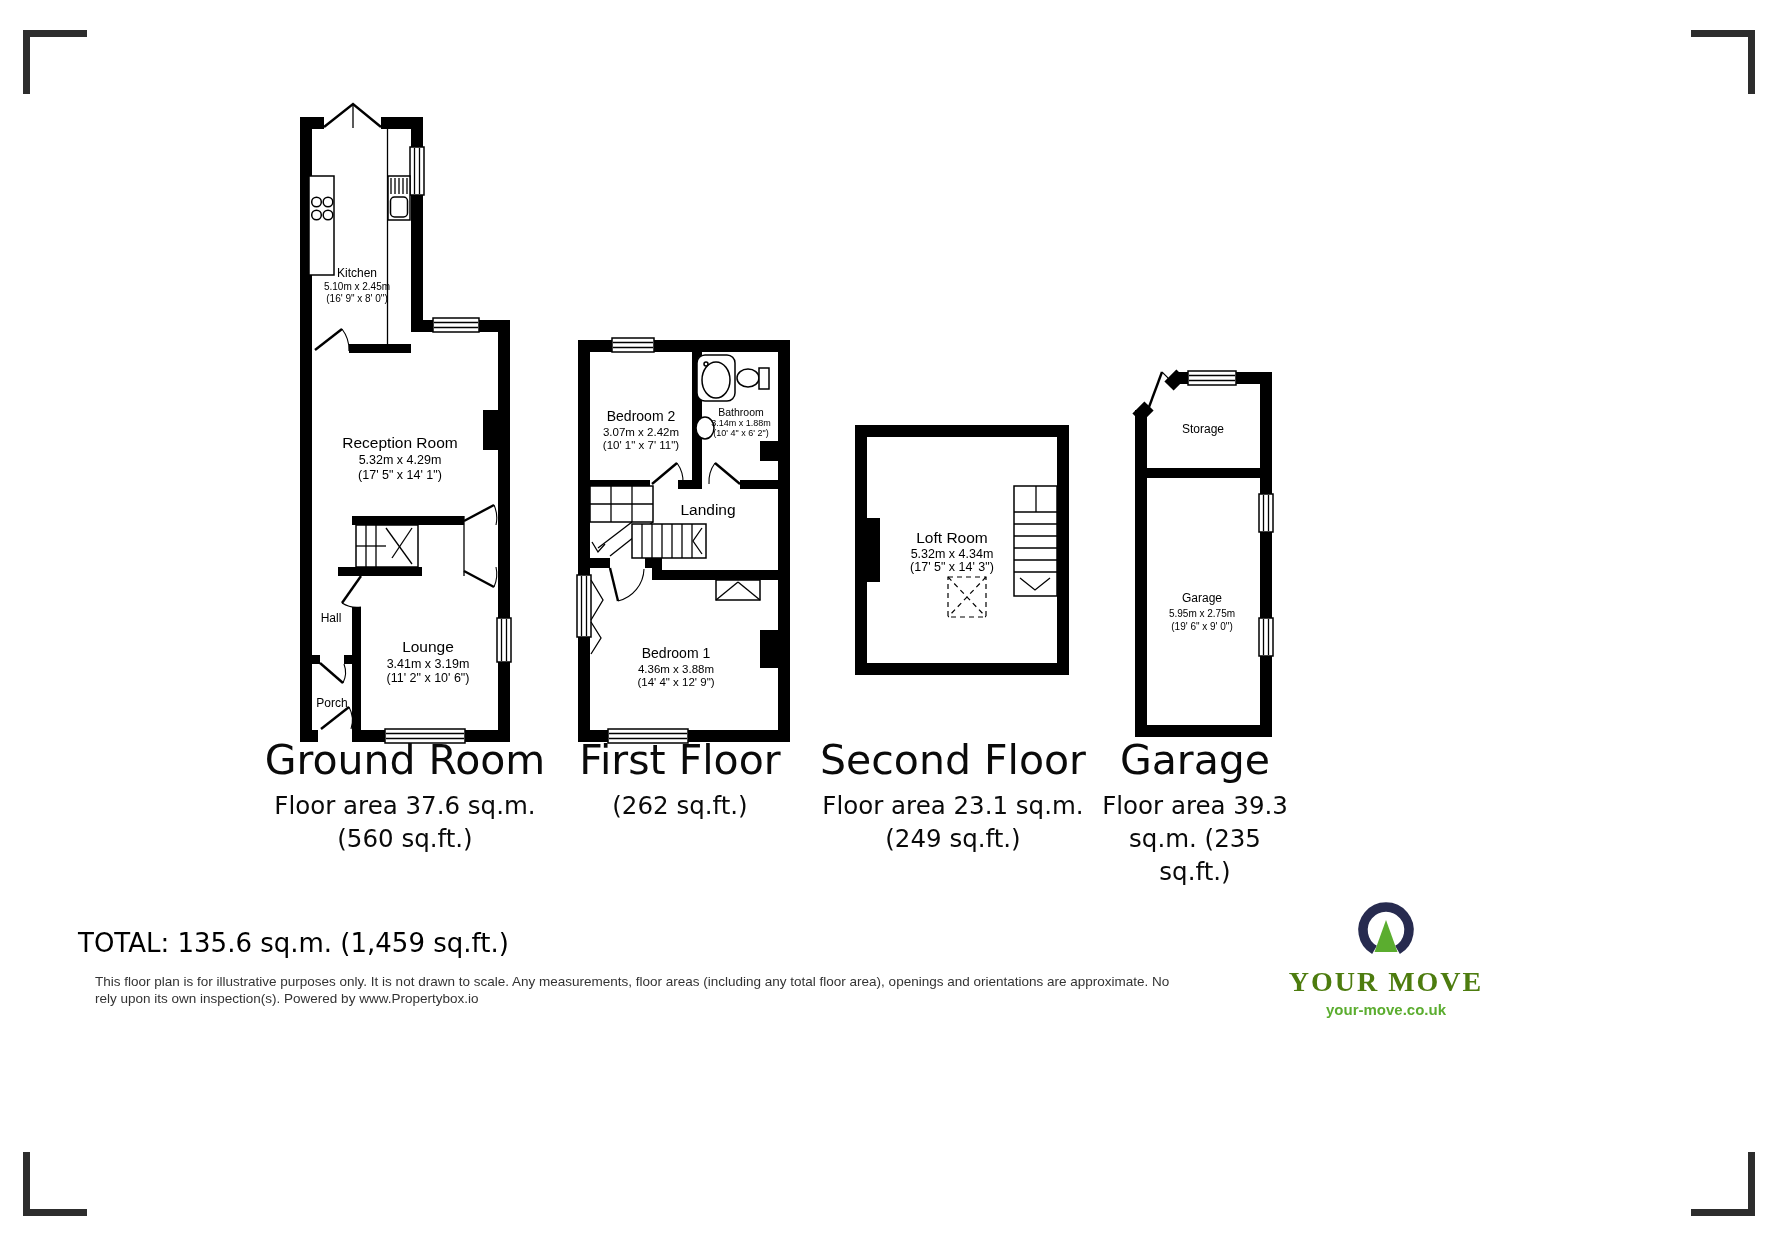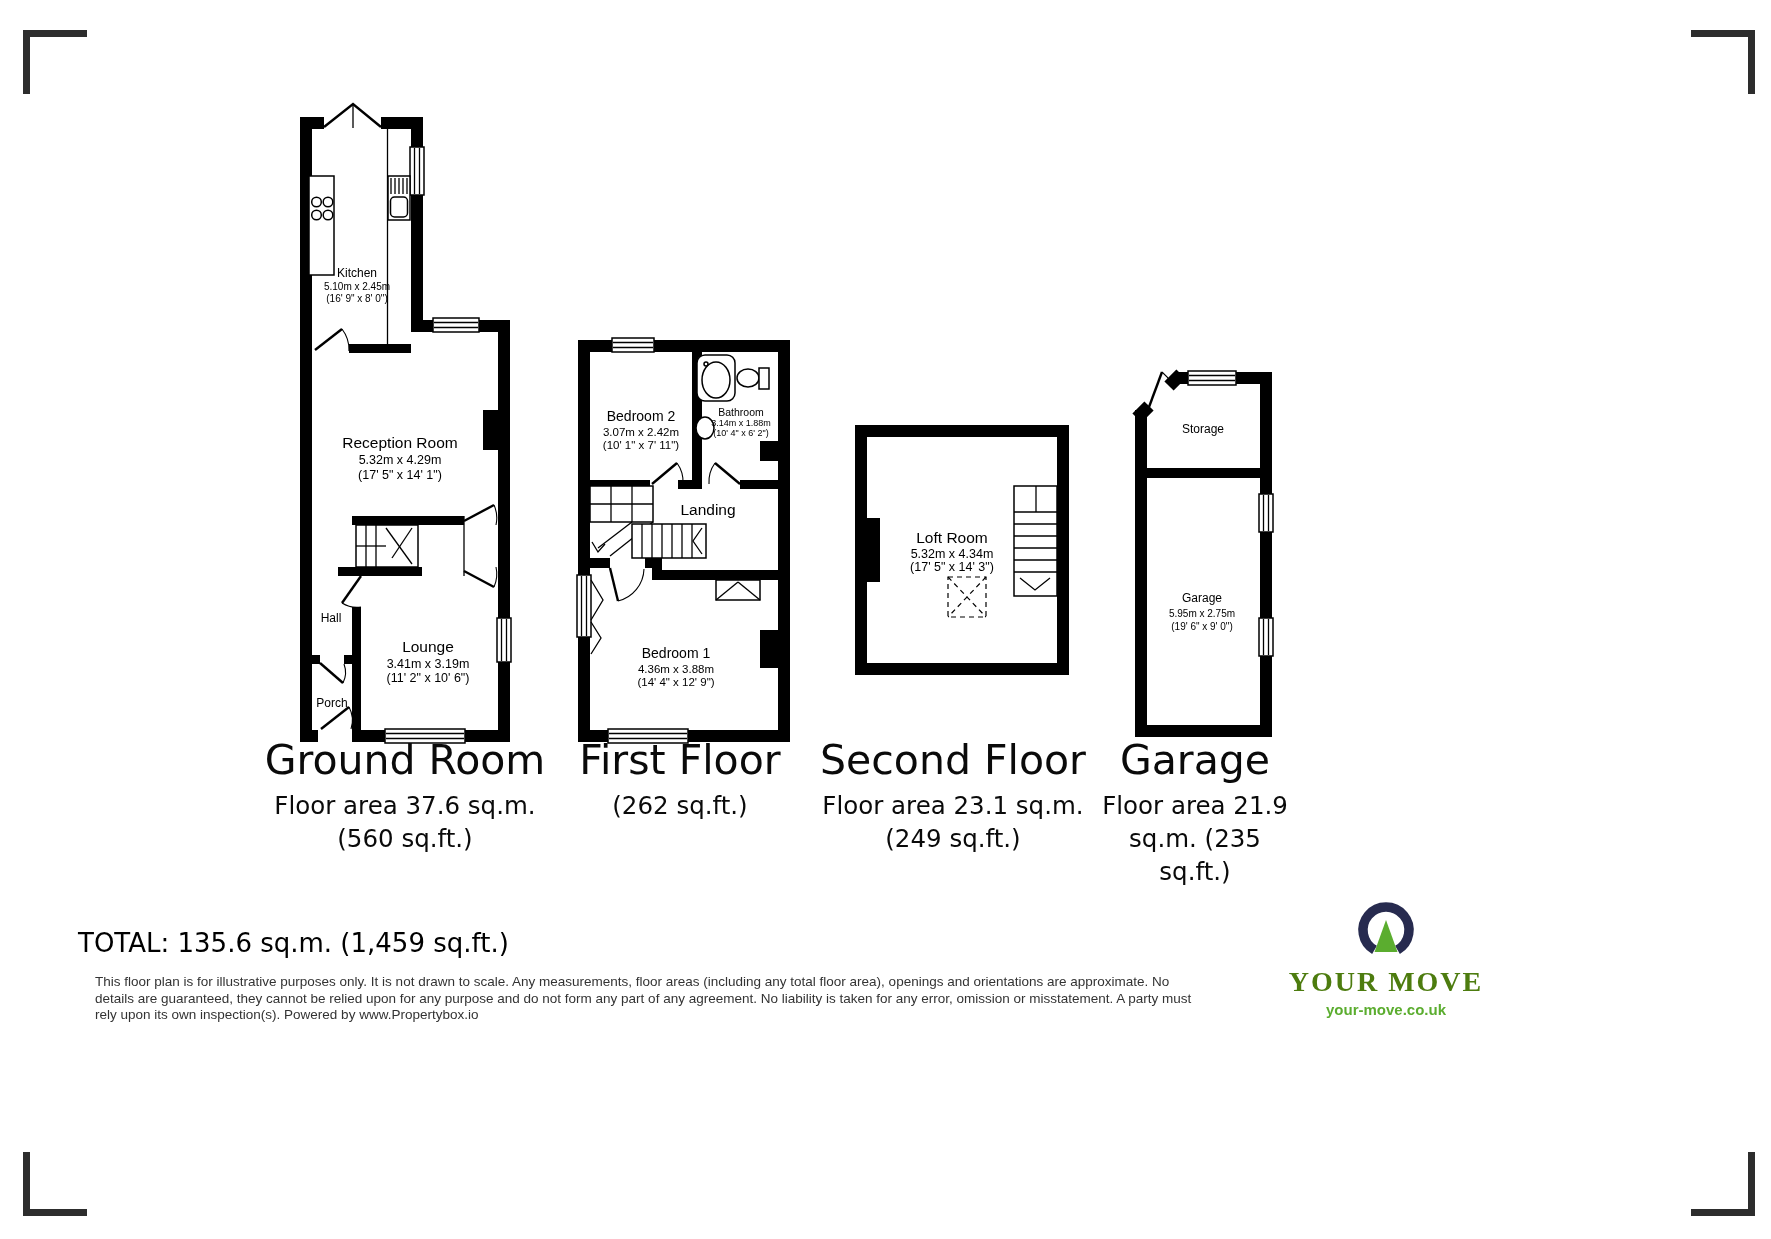--- a/index.html
+++ b/index.html
@@ -338,30 +338,29 @@
   <div class="floor-label" style="left:793px;top:736px;width:320px;">
     <div class="fl-title">Second Floor</div>
     <div class="fl-area" style="margin-top:5px;">
       <div>Floor area 23.1 sq.m.</div>
       <div>(249 sq.ft.)</div>
     </div>
   </div>
   <div class="floor-label" style="left:1075px;top:736px;width:240px;">
     <div class="fl-title">Garage</div>
     <div class="fl-area" style="margin-top:5px;">
-      <div>Floor area 21.9</div>
+      <div>Floor area 39.3</div>
       <div>sq.m. (235</div>
       <div>sq.ft.)</div>
     </div>
   </div>
 
   <div id="total">TOTAL: 135.6 sq.m. (1,459 sq.ft.)</div>
   <div id="disclaimer">
     <div>This floor plan is for illustrative purposes only. It is not drawn to scale. Any measurements, floor areas (including any total floor area), openings and orientations are approximate. No</div>
-    <div>details are guaranteed, they cannot be relied upon for any purpose and do not form any part of any agreement. No liability is taken for any error, omission or misstatement. A party must</div>
     <div>rely upon its own inspection(s). Powered by www.Propertybox.io</div>
   </div>
 
   <div id="logo">
     <svg width="70" height="70" viewBox="0 0 70 70">
       <path d="M23.5,54.9 A23,23 0 1 1 46.5,54.9" fill="none" stroke="#272b4f" stroke-width="9.5"></path>
       <polygon points="35,25 23.5,57 46.5,57" fill="#5bad2f"></polygon>
     </svg>
     <div id="logo-brand">YOUR MOVE</div>
     <div id="logo-url">your-move.co.uk</div>

